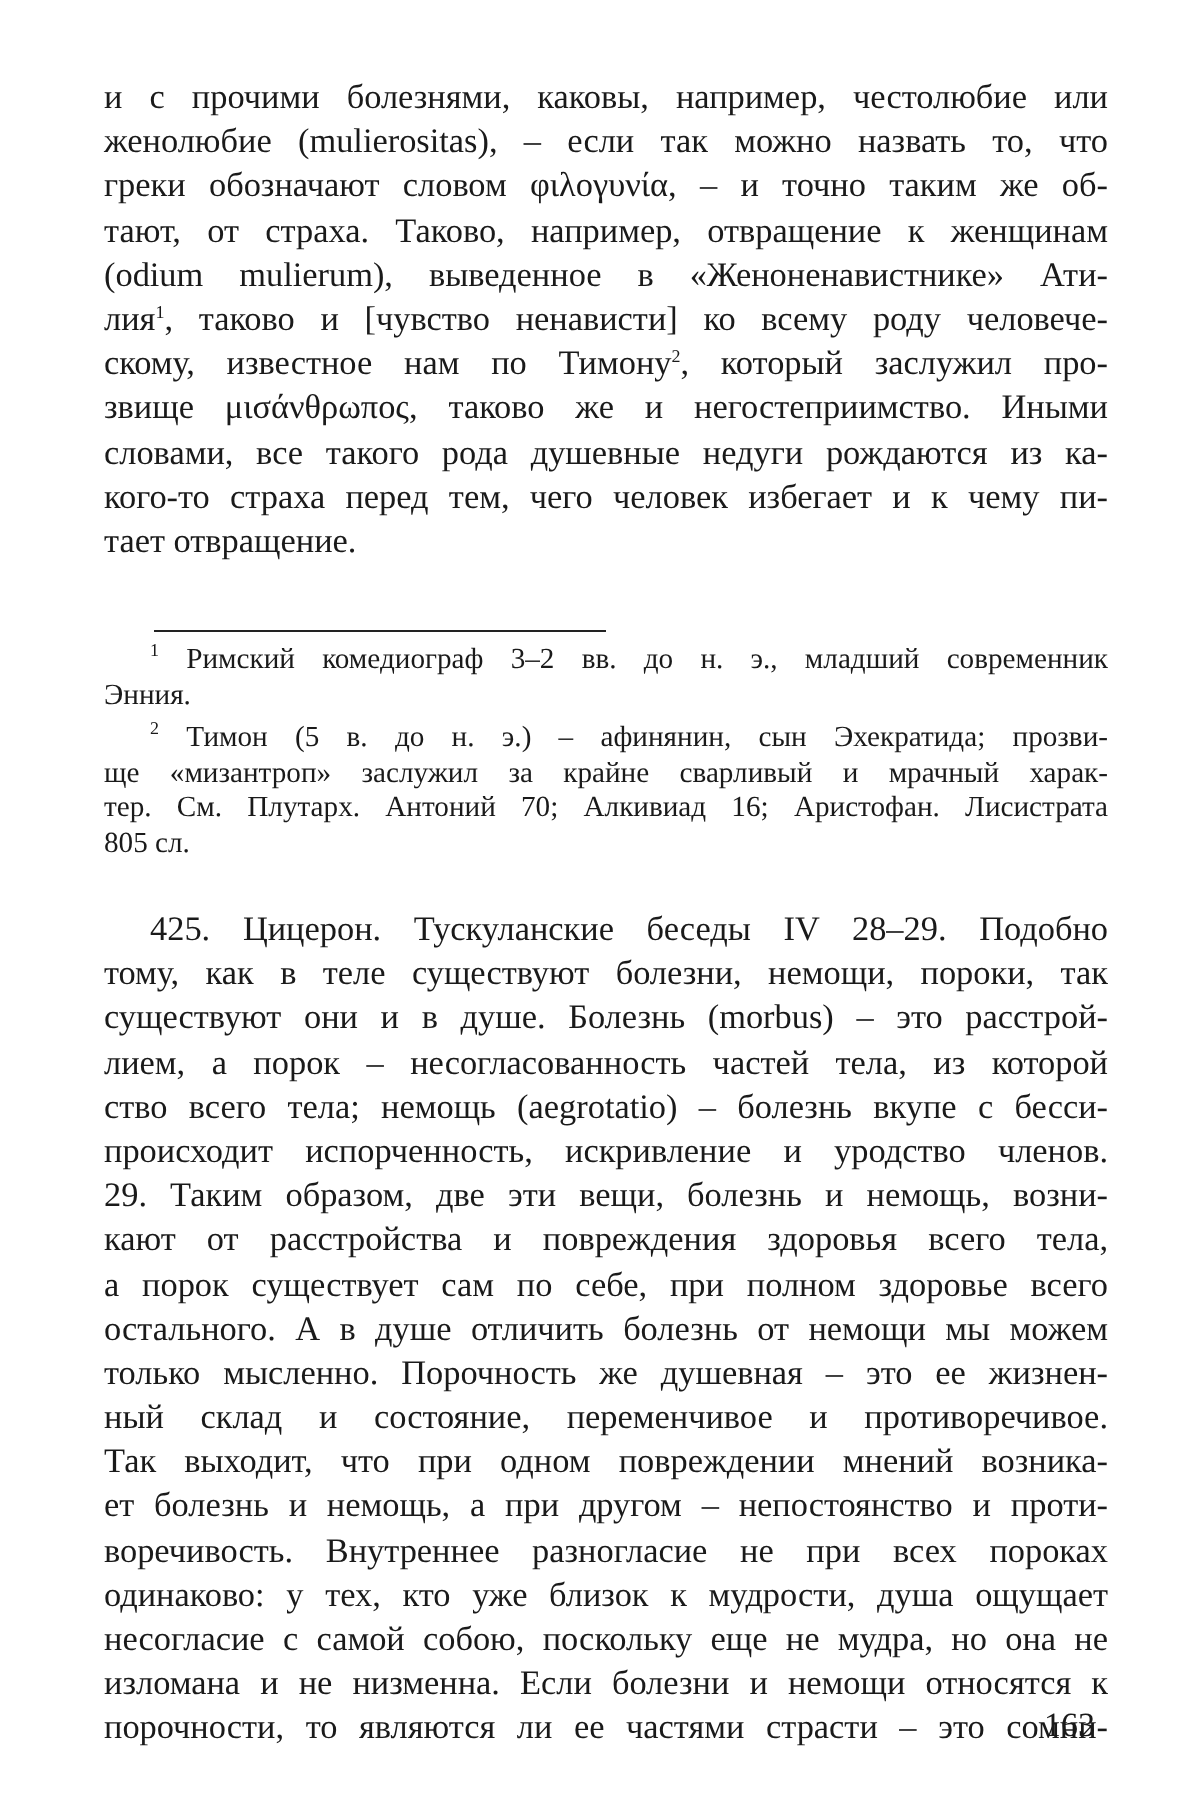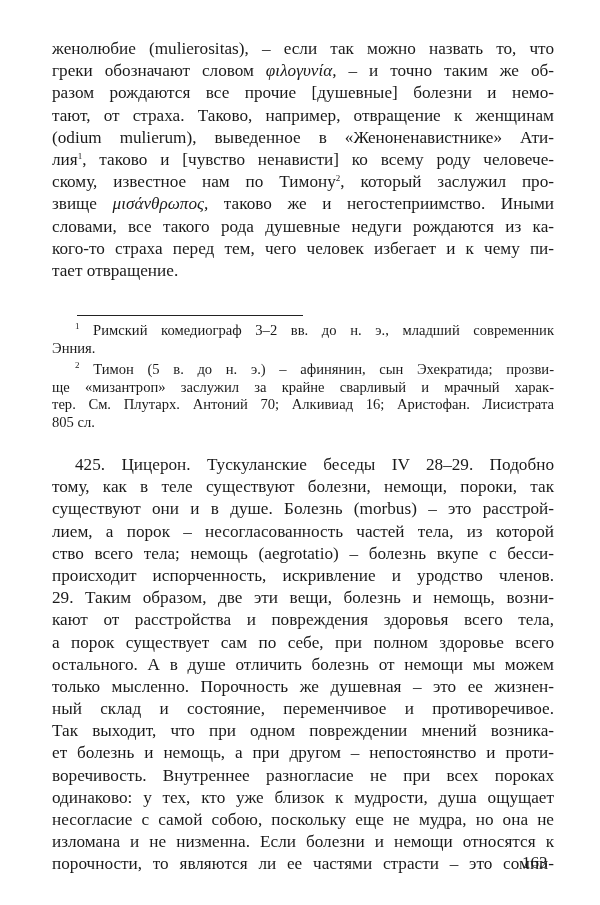--- a/index.html
+++ b/index.html
@@ -13,31 +13,31 @@
   .fn-rule { position: absolute; left: 77px; top: 315px; width: 226px; height: 0;
              border-top: 1.3px solid #222; }
   .footnotes { position: absolute; left: 52px; top: 322px; width: 502px; }
   .fn-line { display: block; height: 17.6px; line-height: 17.6px; font-size: 14.6px;
              white-space: nowrap; text-align: justify; text-align-last: justify; }
   .fn-line.last { text-align-last: left; }
   .fn-gap { height: 4px; }
   sup { font-size: 9px; line-height: 0; vertical-align: 6px; }
   .it { }
   .b { font-weight: normal; }
-  .greek { font-style: italic; }
+  .greek { }
   .section2 { position: absolute; left: 52px; top: 454px; width: 502px; }
   .page-number { position: absolute; left: 522px; top: 853px; font-size: 17px; }
 </style>
 </head>
 <body>
 
 <div class="page">
+  <span class="line">и с прочими болезнями, каковы, например, честолюбие или</span>
   <span class="line">женолюбие (mulierositas), – если так можно назвать то, что</span>
   <span class="line"><span>греки обозначают словом</span> <span class="greek">φιλογυνία,</span><span> – и точно таким же об-</span></span>
-  <span class="line">разом рождаются все прочие [душевные] болезни и немо-</span>
   <span class="line">тают, от страха. Таково, например, отвращение к женщинам</span>
   <span class="line">(odium mulierum), выведенное в «Женоненавистнике» Ати-</span>
   <span class="line"><span>лия</span><sup>1</sup><span>, таково и [чувство ненависти] ко всему роду человече-</span></span>
   <span class="line"><span>скому, известное нам по Тимону</span><sup>2</sup><span>, который заслужил про-</span></span>
   <span class="line"><span>звище</span> <span class="greek">μισάνθρωπος,</span><span> таково же и негостеприимство. Иными</span></span>
   <span class="line">словами, все такого рода душевные недуги рождаются из ка-</span>
   <span class="line">кого-то страха перед тем, чего человек избегает и к чему пи-</span>
   <span class="line last">тает отвращение.</span>
 </div>
 

